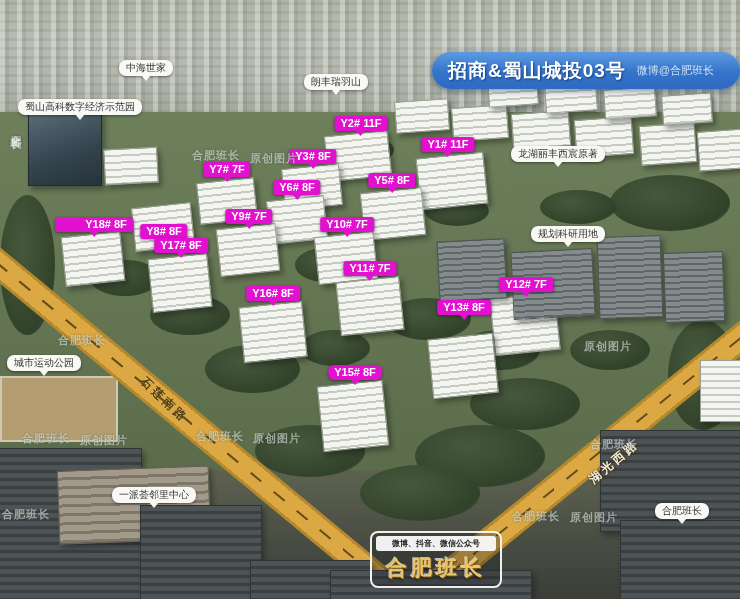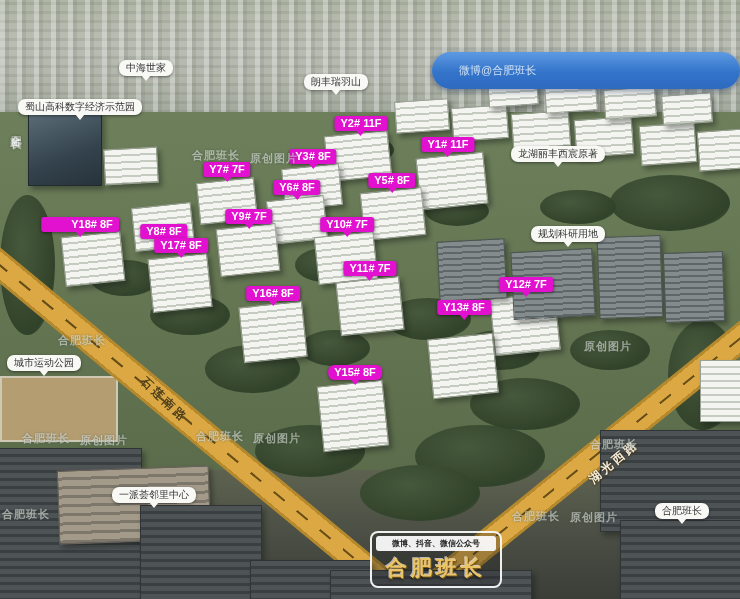--- a/index.html
+++ b/index.html
@@ -150,21 +150,21 @@
   <div id="labels">
       <div class="marker" style="left: 361px; top: 116px;">Y2# 11F</div>
       <div class="marker" style="left: 448px; top: 137px;">Y1# 11F</div>
       <div class="marker" style="left: 313px; top: 149px;">Y3# 8F</div>
       <div class="marker" style="left: 227px; top: 162px;">Y7# 7F</div>
       <div class="marker" style="left: 392px; top: 173px;">Y5# 8F</div>
       <div class="marker" style="left: 297px; top: 180px;">Y6# 8F</div>
       <div class="marker" style="left: 164px; top: 188px; margin-top: 36px;">Y8# 8F</div>
       <div class="marker" style="left: 249px; top: 209px;">Y9# 7F</div>
       <div class="marker" style="left: 347px; top: 217px;">Y10# 7F</div>
-      <div class="marker" style="left: 80px; top: 217px; padding-left: 30px;">Y18# 8F</div>
+      <div class="marker" style="left: 94px; top: 217px; padding-left: 30px;">Y18# 8F</div>
       <div class="marker" style="left: 181px; top: 238px;">Y17# 8F</div>
       <div class="marker" style="left: 370px; top: 261px;">Y11# 7F</div>
       <div class="marker" style="left: 526px; top: 277px;">Y12# 7F</div>
       <div class="marker" style="left: 273px; top: 286px;">Y16# 8F</div>
       <div class="marker" style="left: 464px; top: 300px;">Y13# 8F</div>
       <div class="marker" style="left: 355px; top: 365px; border-radius: 6px;">Y15# 8F</div>
       <div class="place" style="left: 146px; top: 60px;">中海世家</div>
       <div class="place" style="left: 80px; top: 99px;">蜀山高科数字经济示范园</div>
       <div class="place" style="left: 336px; top: 74px;">朗丰瑞羽山</div>
       <div class="place" style="left: 558px; top: 146px;">龙湖丽丰西宸原著</div>
@@ -184,20 +184,21 @@
       <div class="wm" style="left: 80px; top: 433px;">原创图片</div>
       <div class="wm" style="left: 196px; top: 429px;">合肥班长</div>
       <div class="wm" style="left: 253px; top: 431px;">原创图片</div>
       <div class="wm" style="left: 590px; top: 437px;">合肥班长</div>
       <div class="wm" style="left: 2px; top: 507px;">合肥班长</div>
       <div class="wm" style="left: 512px; top: 509px;">合肥班长</div>
       <div class="wm" style="left: 570px; top: 510px;">原创图片</div>
     </div>
 
   <div class="banner">
+    <span class="banner-title">招商&amp;蜀山城投03号</span>
     <span class="banner-credit">微博@合肥班长</span>
   </div>
 
   <div class="badge">
     <div class="badge-social">微博、抖音、微信公众号</div>
     <div class="badge-brand">合肥班长</div>
   </div>
 </div>
 
 </body></html>

